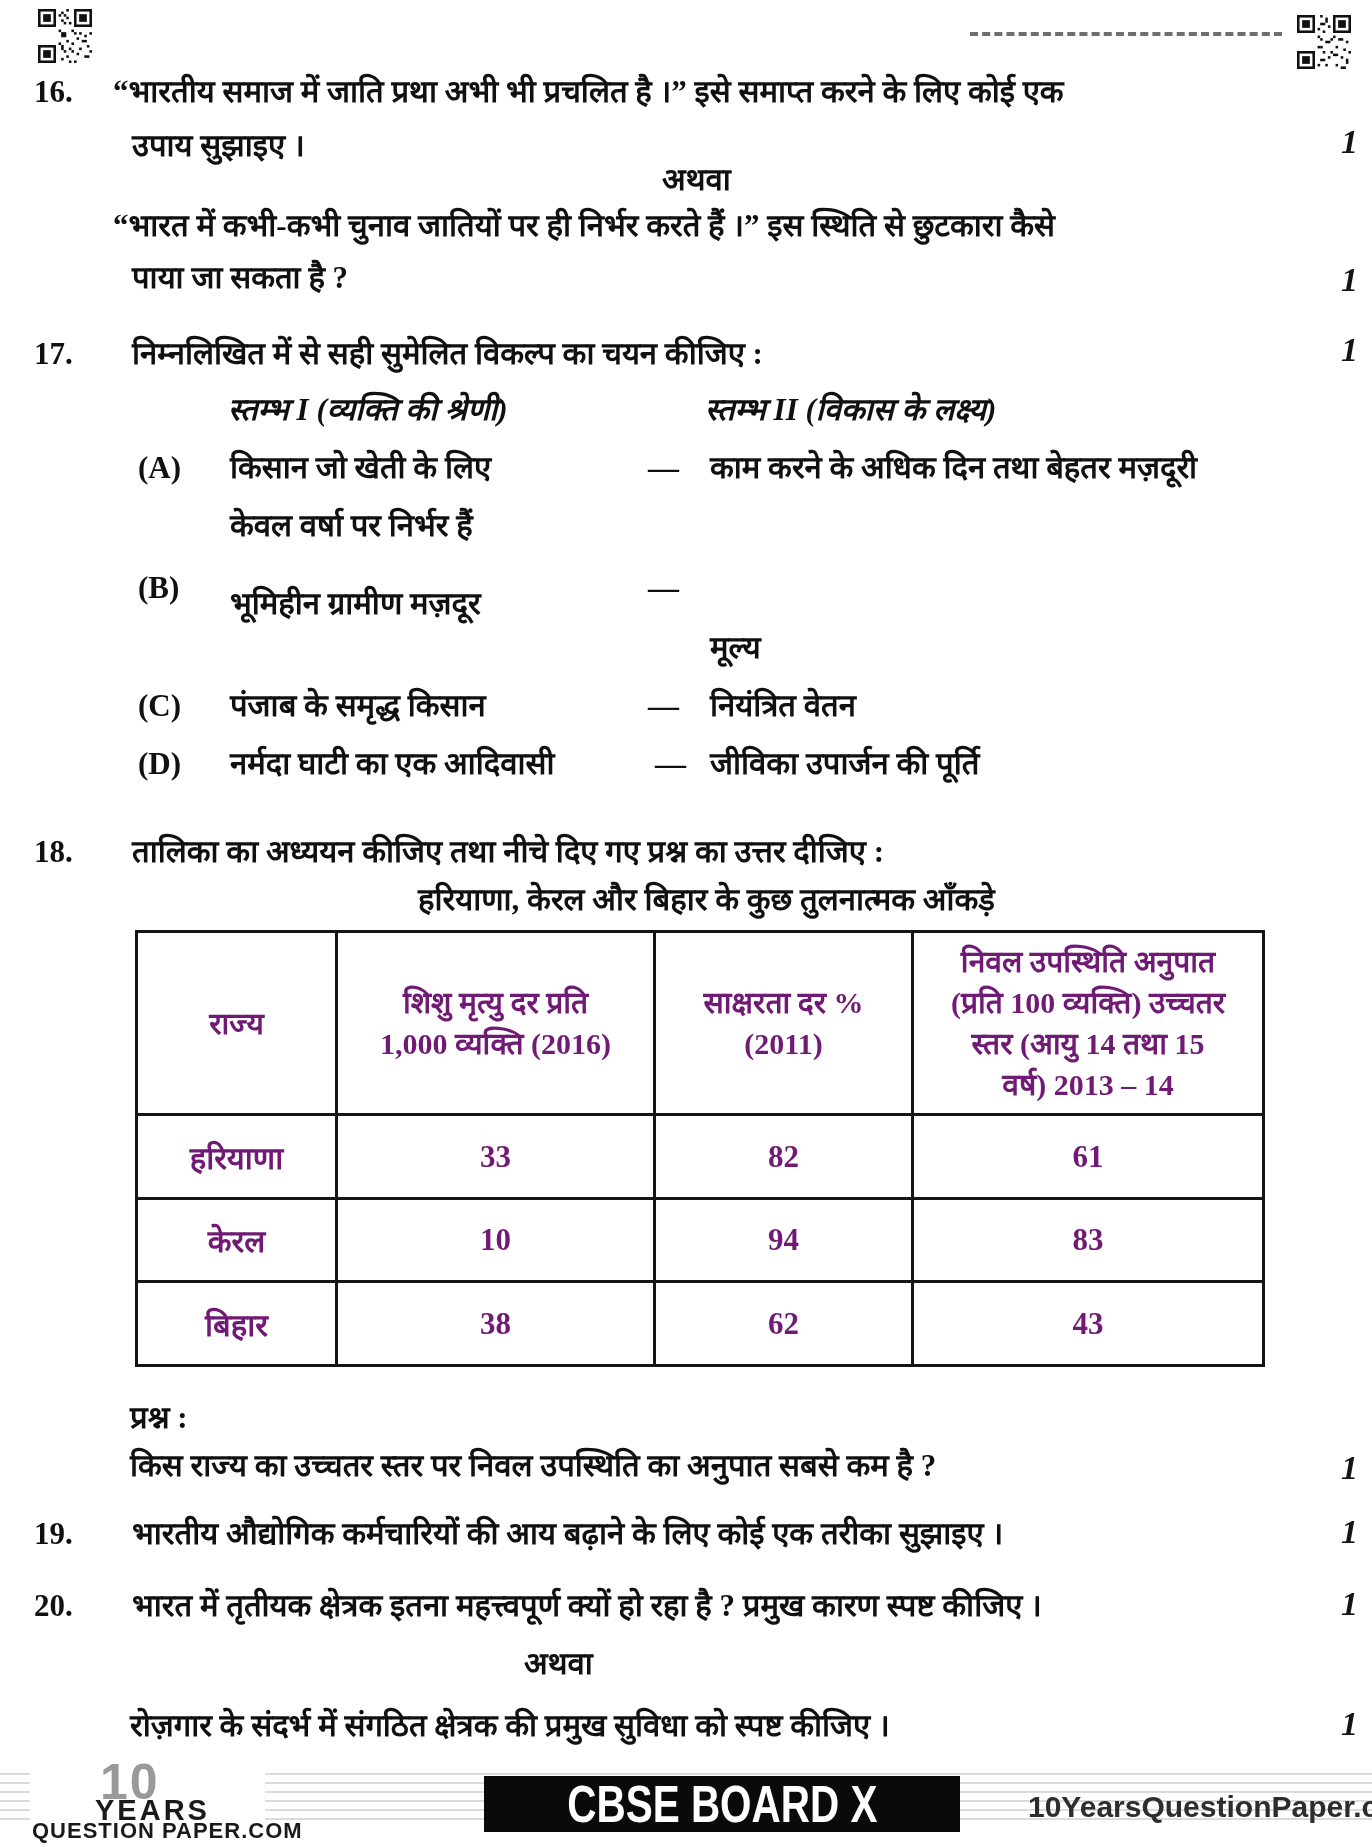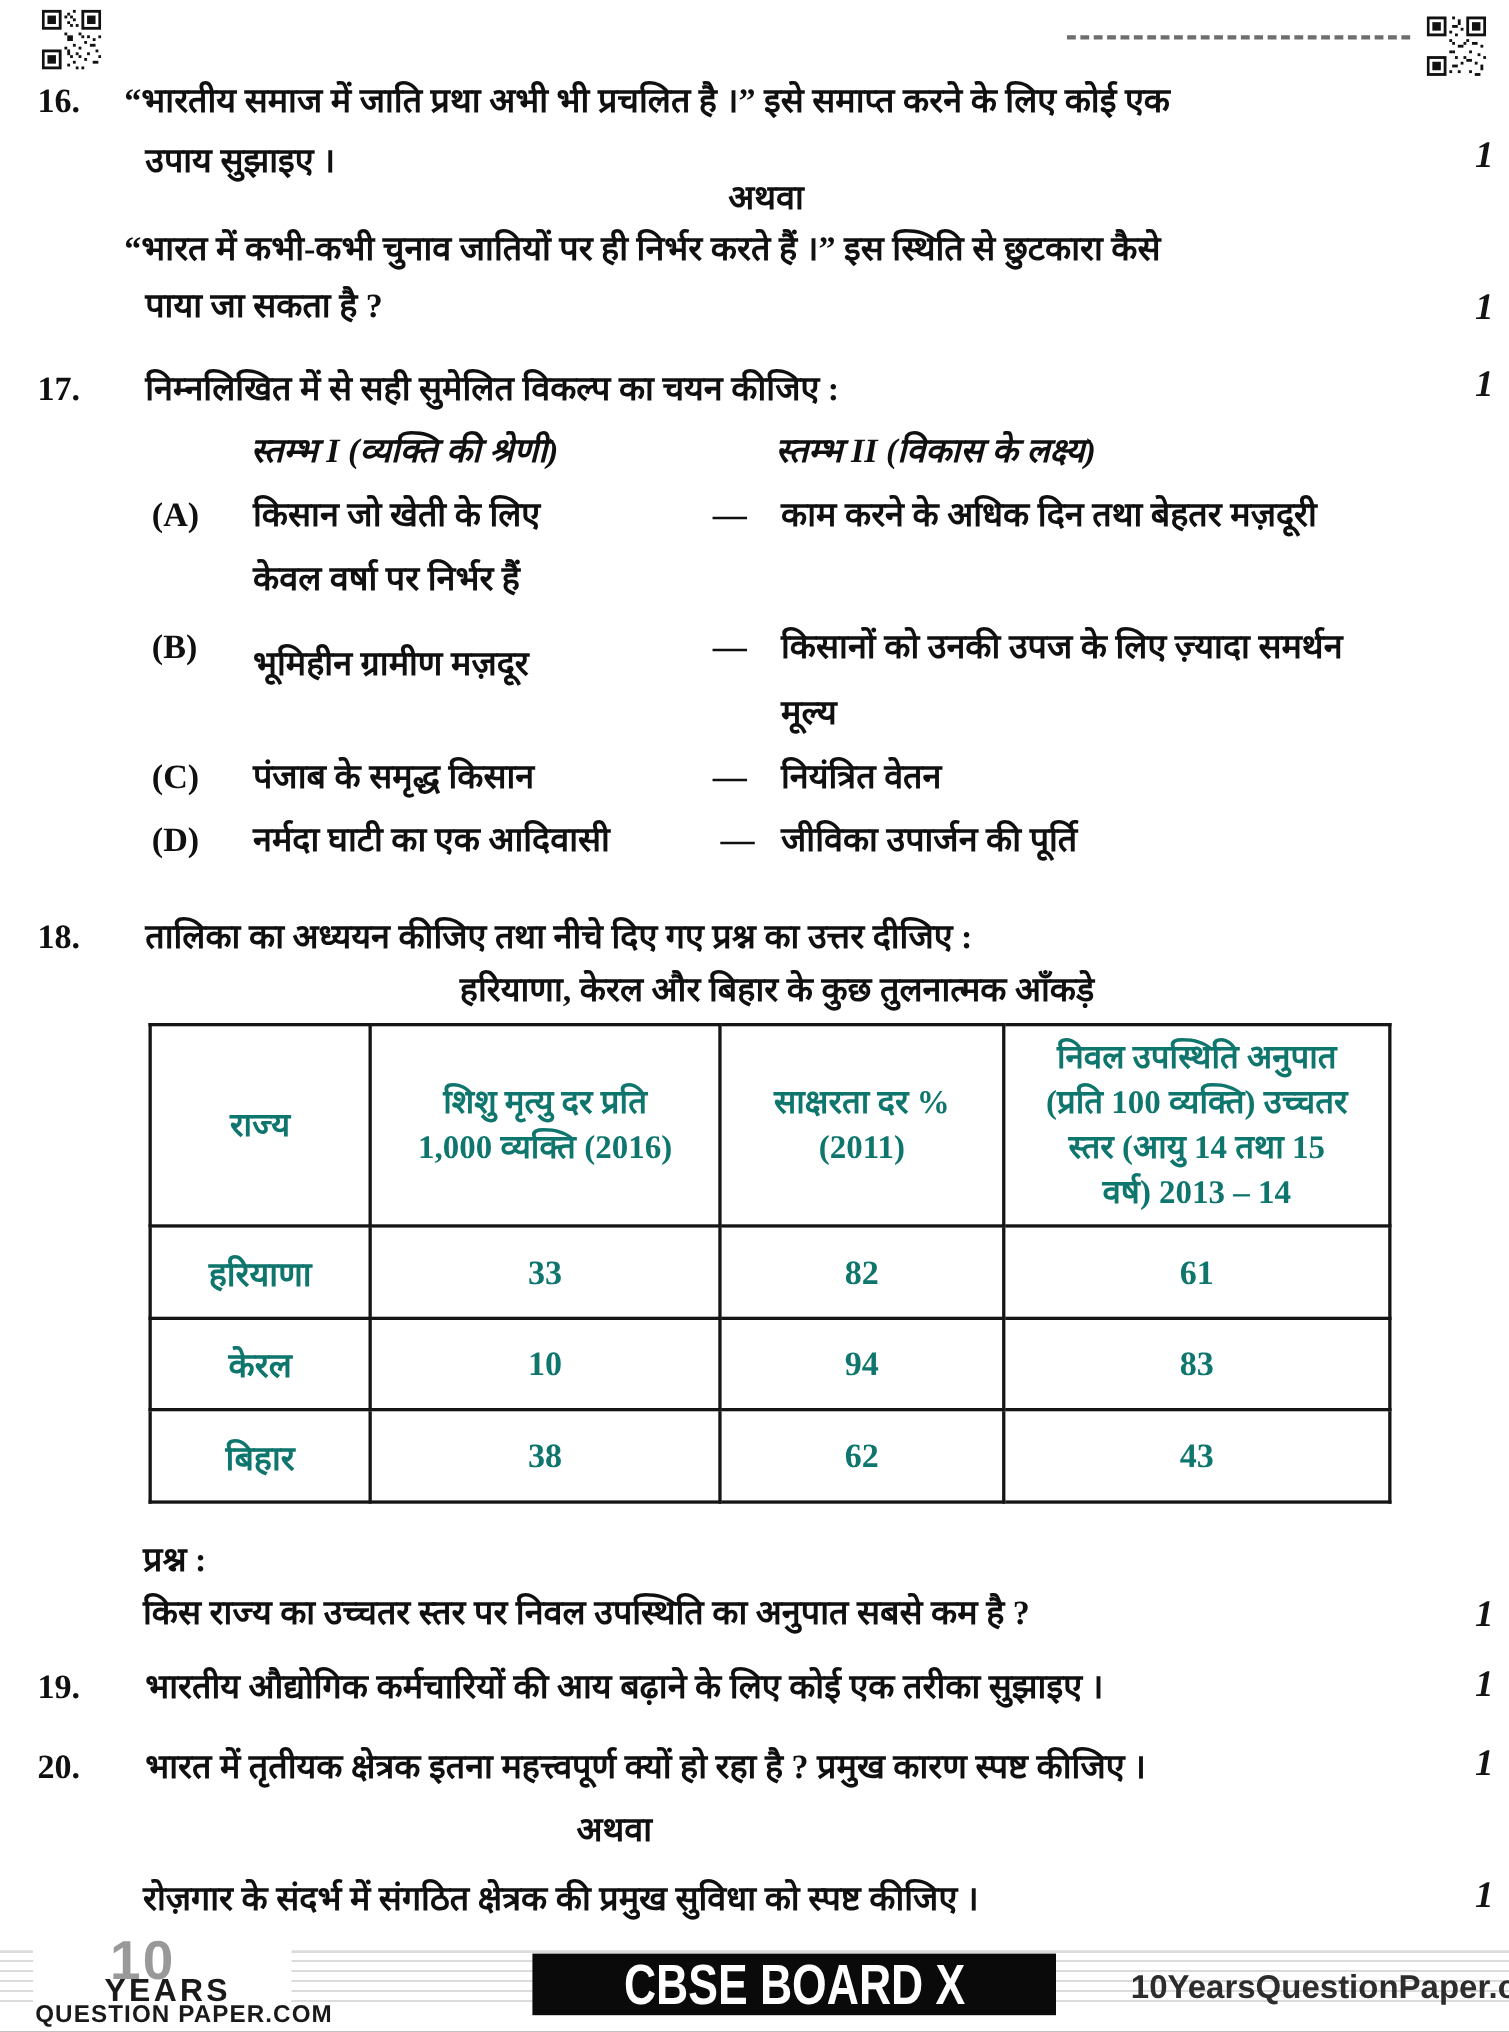--- a/index.html
+++ b/index.html
@@ -21,21 +21,21 @@
   .or-label{font-weight:700;}
   .col-hdr{font-style:italic;}
   .dash{font-weight:700;}
   
   .cmp-table{
     border-collapse:collapse;table-layout:fixed;width:1127px;
     font-family:"Liberation Serif","DejaVu Serif",serif;
   }
   .cmp-table th,.cmp-table td{
     border:3px solid #151515;text-align:center;vertical-align:middle;
-    padding:0 6px;color:#0f766e;
+    padding:0 6px;color:#701a75;
   }
   .cmp-table th{font-weight:600;font-size:30px;line-height:41px;}
   .cmp-table td{font-weight:600;font-size:31px;}
   .pre{white-space:pre-line;}
   
   .dashed-line{
     height:0;border-top:4px dashed #4a4a4a;opacity:.8;
   }
   
   .stripes{
@@ -190,21 +190,20 @@
 
   <div class="abs dev" style="left:138px;top:448px;">(A)</div>
   <div class="abs dev" style="left:230px;top:448px;">किसान जो खेती के लिए</div>
   <div class="abs dev dash" style="left:648px;top:448px;">—</div>
   <div class="abs dev" style="left:710px;top:448px;">काम करने के अधिक दिन तथा बेहतर मज़दूरी</div>
   <div class="abs dev" style="left:230px;top:506px;">केवल वर्षा पर निर्भर हैं</div>
 
   <div class="abs dev" style="left:138px;top:568px;">(B)</div>
   <div class="abs dev" style="left:230px;top:584px;">भूमिहीन ग्रामीण मज़दूर</div>
   <div class="abs dev dash" style="left:648px;top:568px;">—</div>
-  <div class="abs dev" style="left:710px;top:568px;">किसानों को उनकी उपज के लिए ज़्यादा समर्थन</div>
   <div class="abs dev" style="left:710px;top:628px;">मूल्य</div>
 
   <div class="abs dev" style="left:138px;top:686px;">(C)</div>
   <div class="abs dev" style="left:230px;top:686px;">पंजाब के समृद्ध किसान</div>
   <div class="abs dev dash" style="left:648px;top:686px;">—</div>
   <div class="abs dev" style="left:710px;top:686px;">नियंत्रित वेतन</div>
 
   <div class="abs dev" style="left:138px;top:744px;">(D)</div>
   <div class="abs dev" style="left:230px;top:744px;">नर्मदा घाटी का एक आदिवासी</div>
   <div class="abs dev dash" style="left:655px;top:744px;">—</div>

